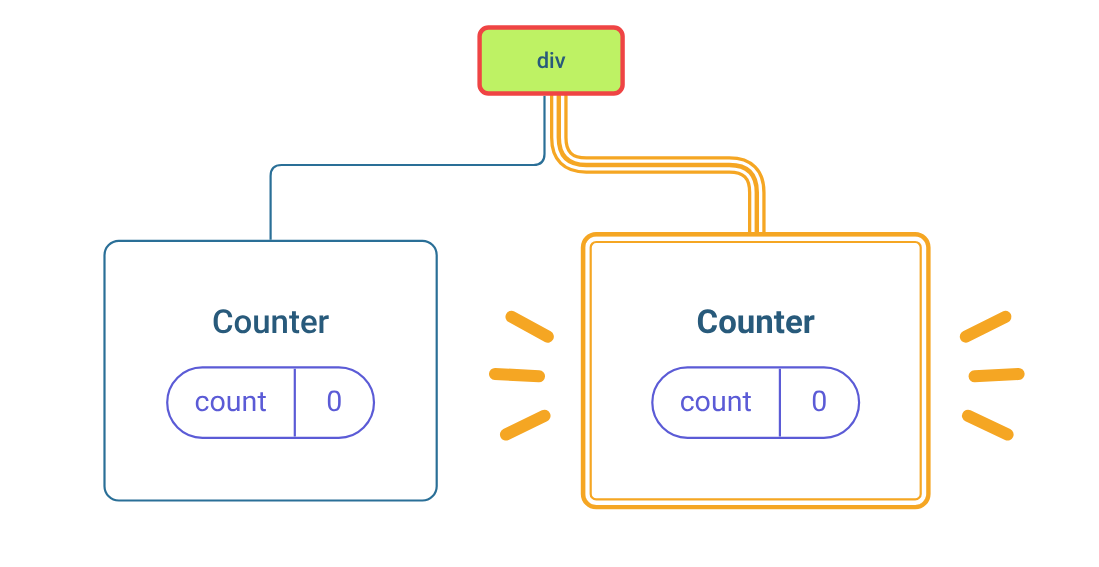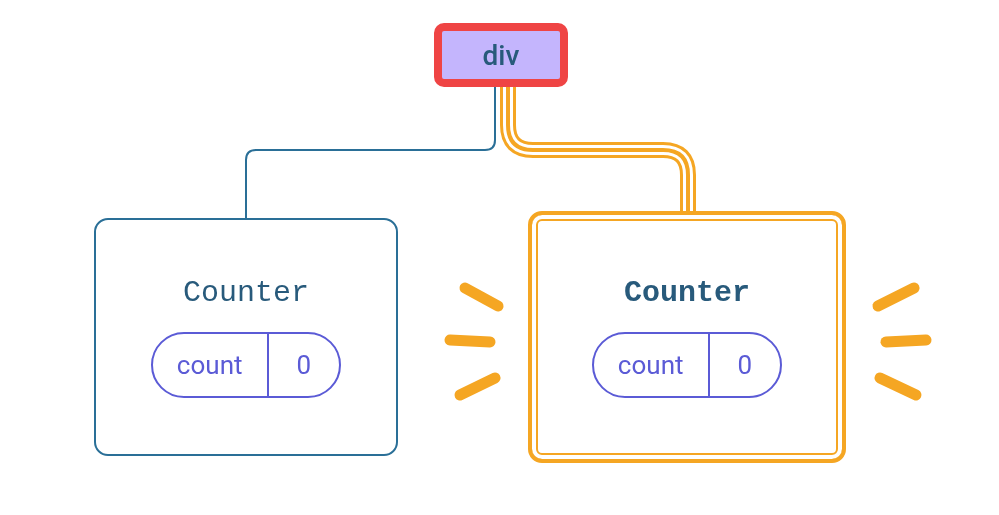--- a/index.html
+++ b/index.html
@@ -11,27 +11,27 @@
     overflow: hidden;
   }
 
   
   .root-node {
     position: absolute;
     top: 23px;
     left: 434px;
     width: 134px;
     height: 64px;
-    background: #c4b5fd;
-    border: 8px solid #ef4444;
+    background: #bef264;
+    border: 4px solid #ef4444;
     border-radius: 10px;
     display: flex;
     align-items: center;
     justify-content: center;
-    font-size: 28px;
+    font-size: 20px;
     color: #285a7b;
     font-weight: 500;
   }
 
   
   .counter-card {
     position: absolute;
     background: #ffffff;
     border-radius: 14px;
     display: flex;
@@ -53,21 +53,20 @@
     width: 318px;
     height: 252px;
     border: 4px solid #f5a623;
     box-shadow: inset 0 0 0 4px #ffffff, inset 0 0 0 6px #f5a623;
   }
 
   .counter-title {
     font-size: 30px;
     color: #285a7b;
     font-weight: 500;
-    font-family: Liberation Mono, monospace;
   }
   .counter-right .counter-title {
     font-weight: 700;
   }
 
   .pill {
     display: flex;
     align-items: stretch;
     border: 2px solid #5b5bd6;
     border-radius: 40px;

